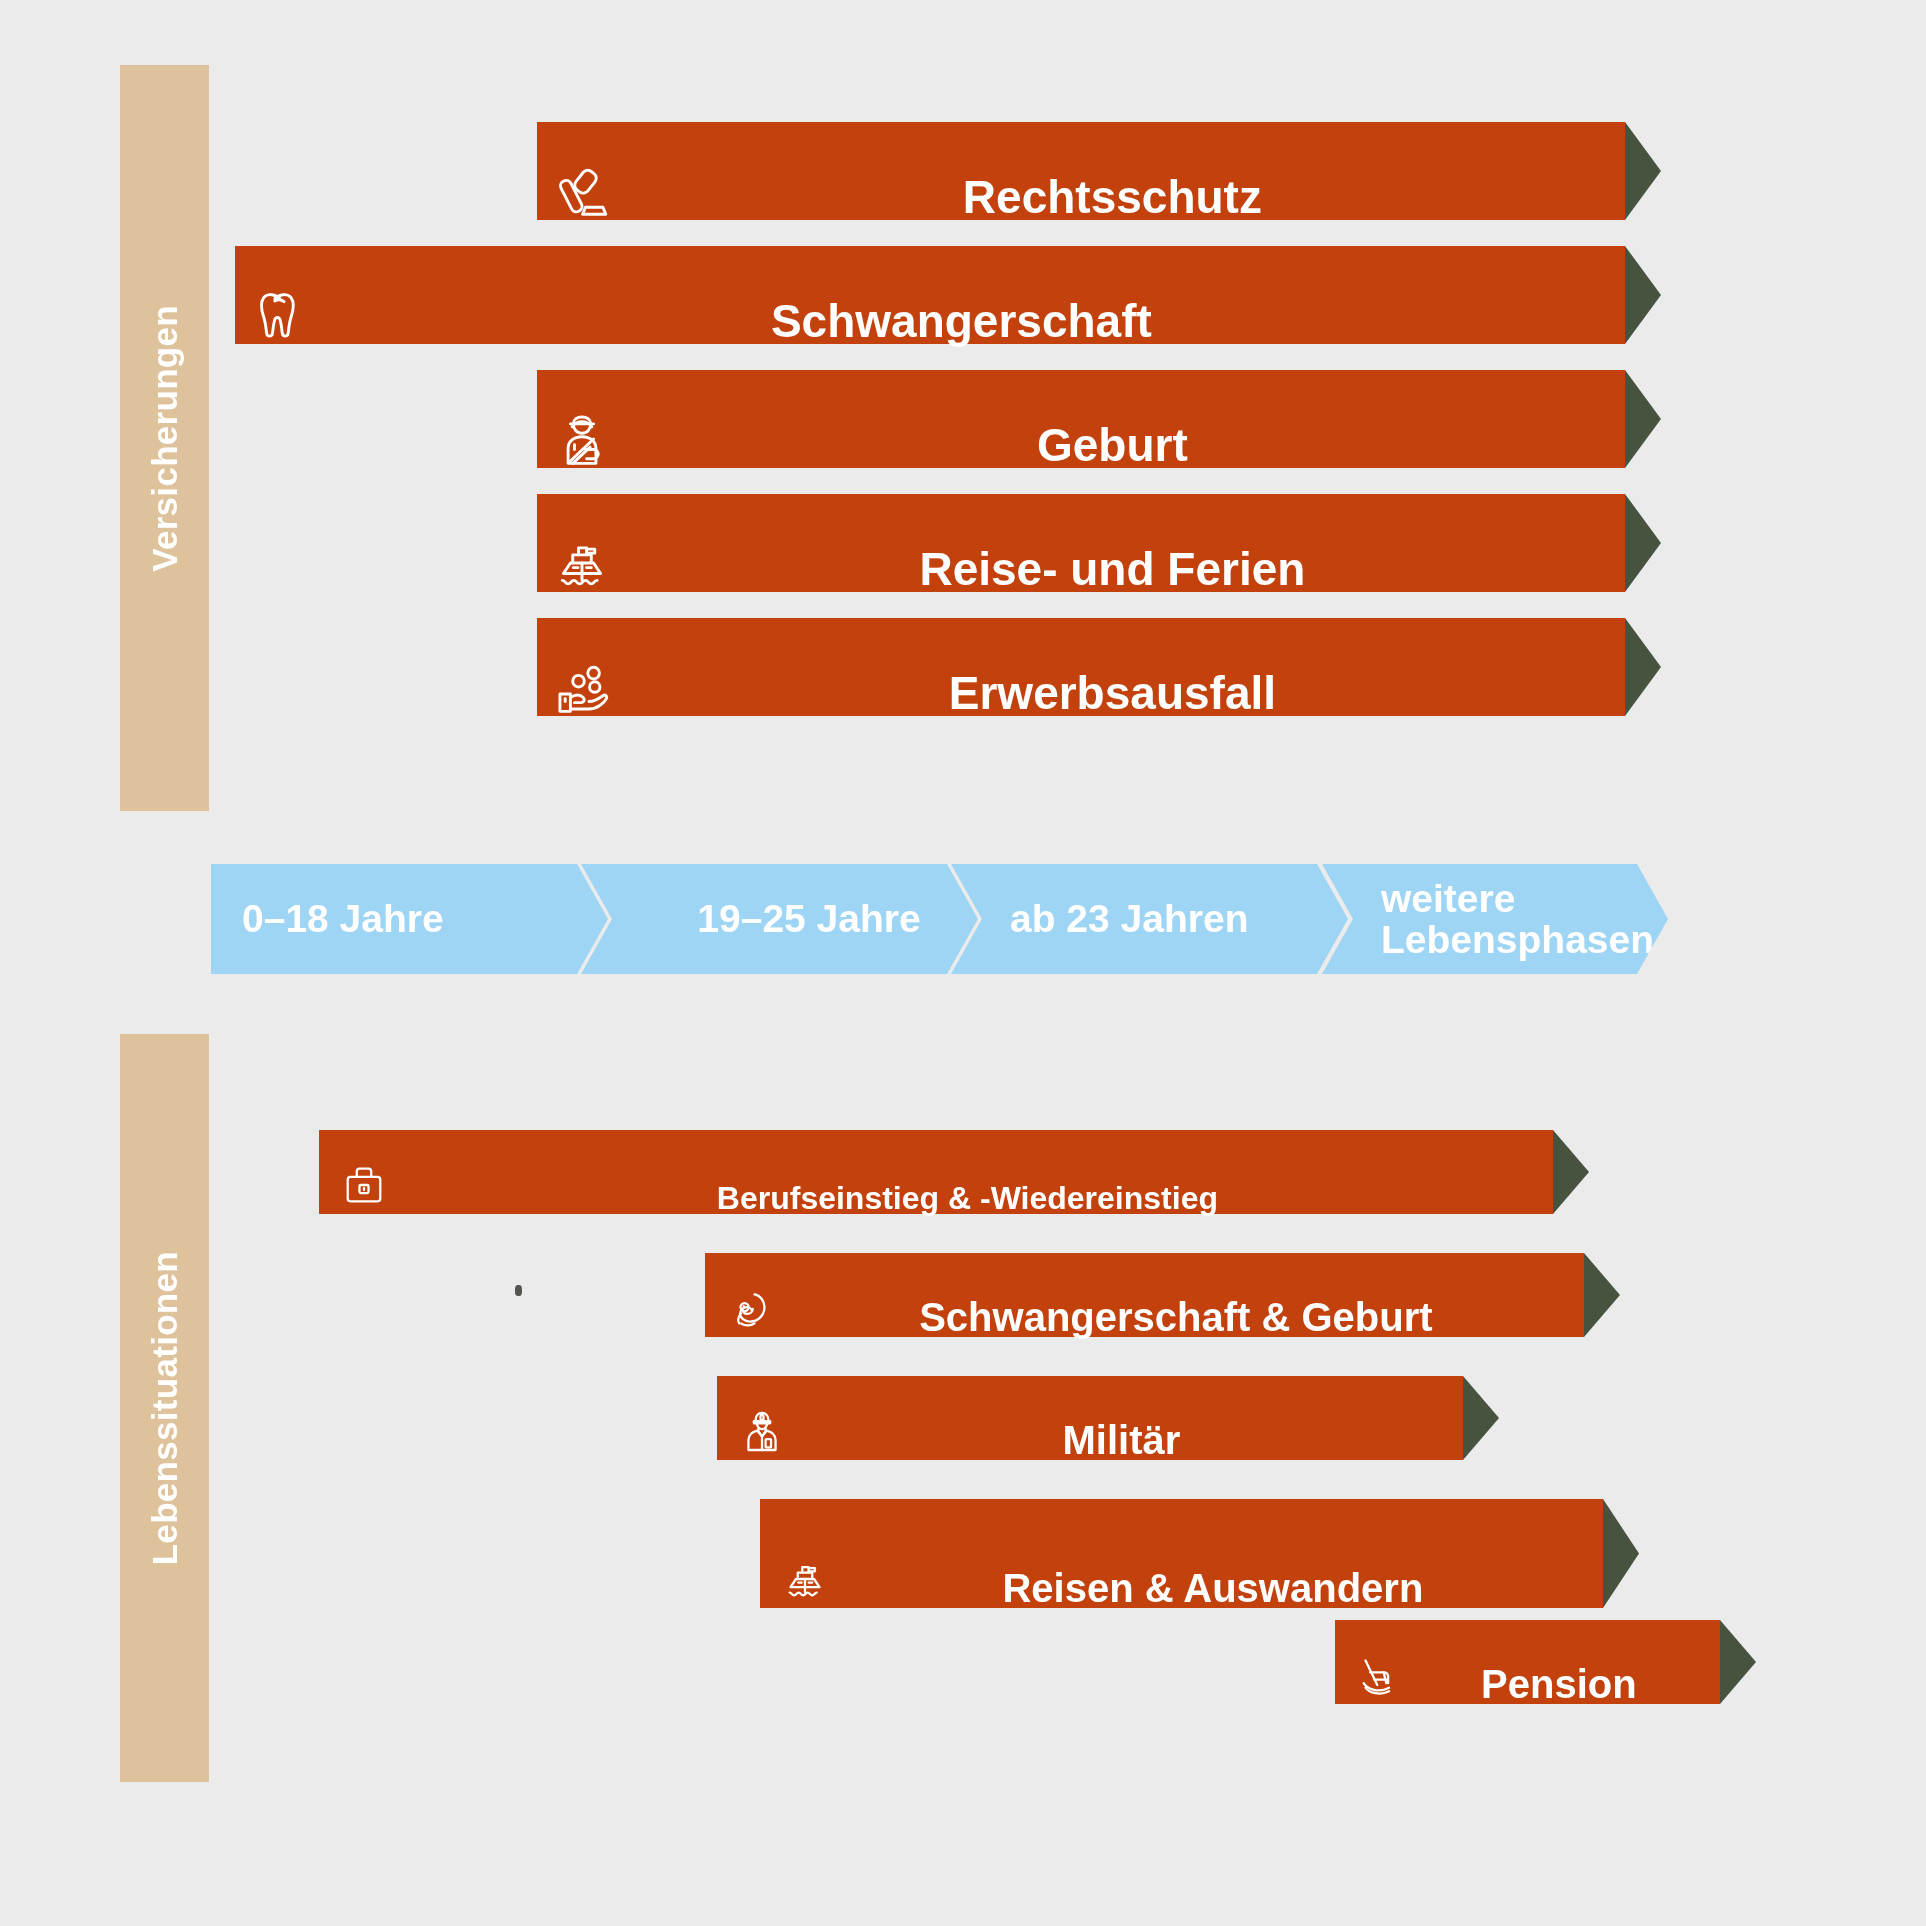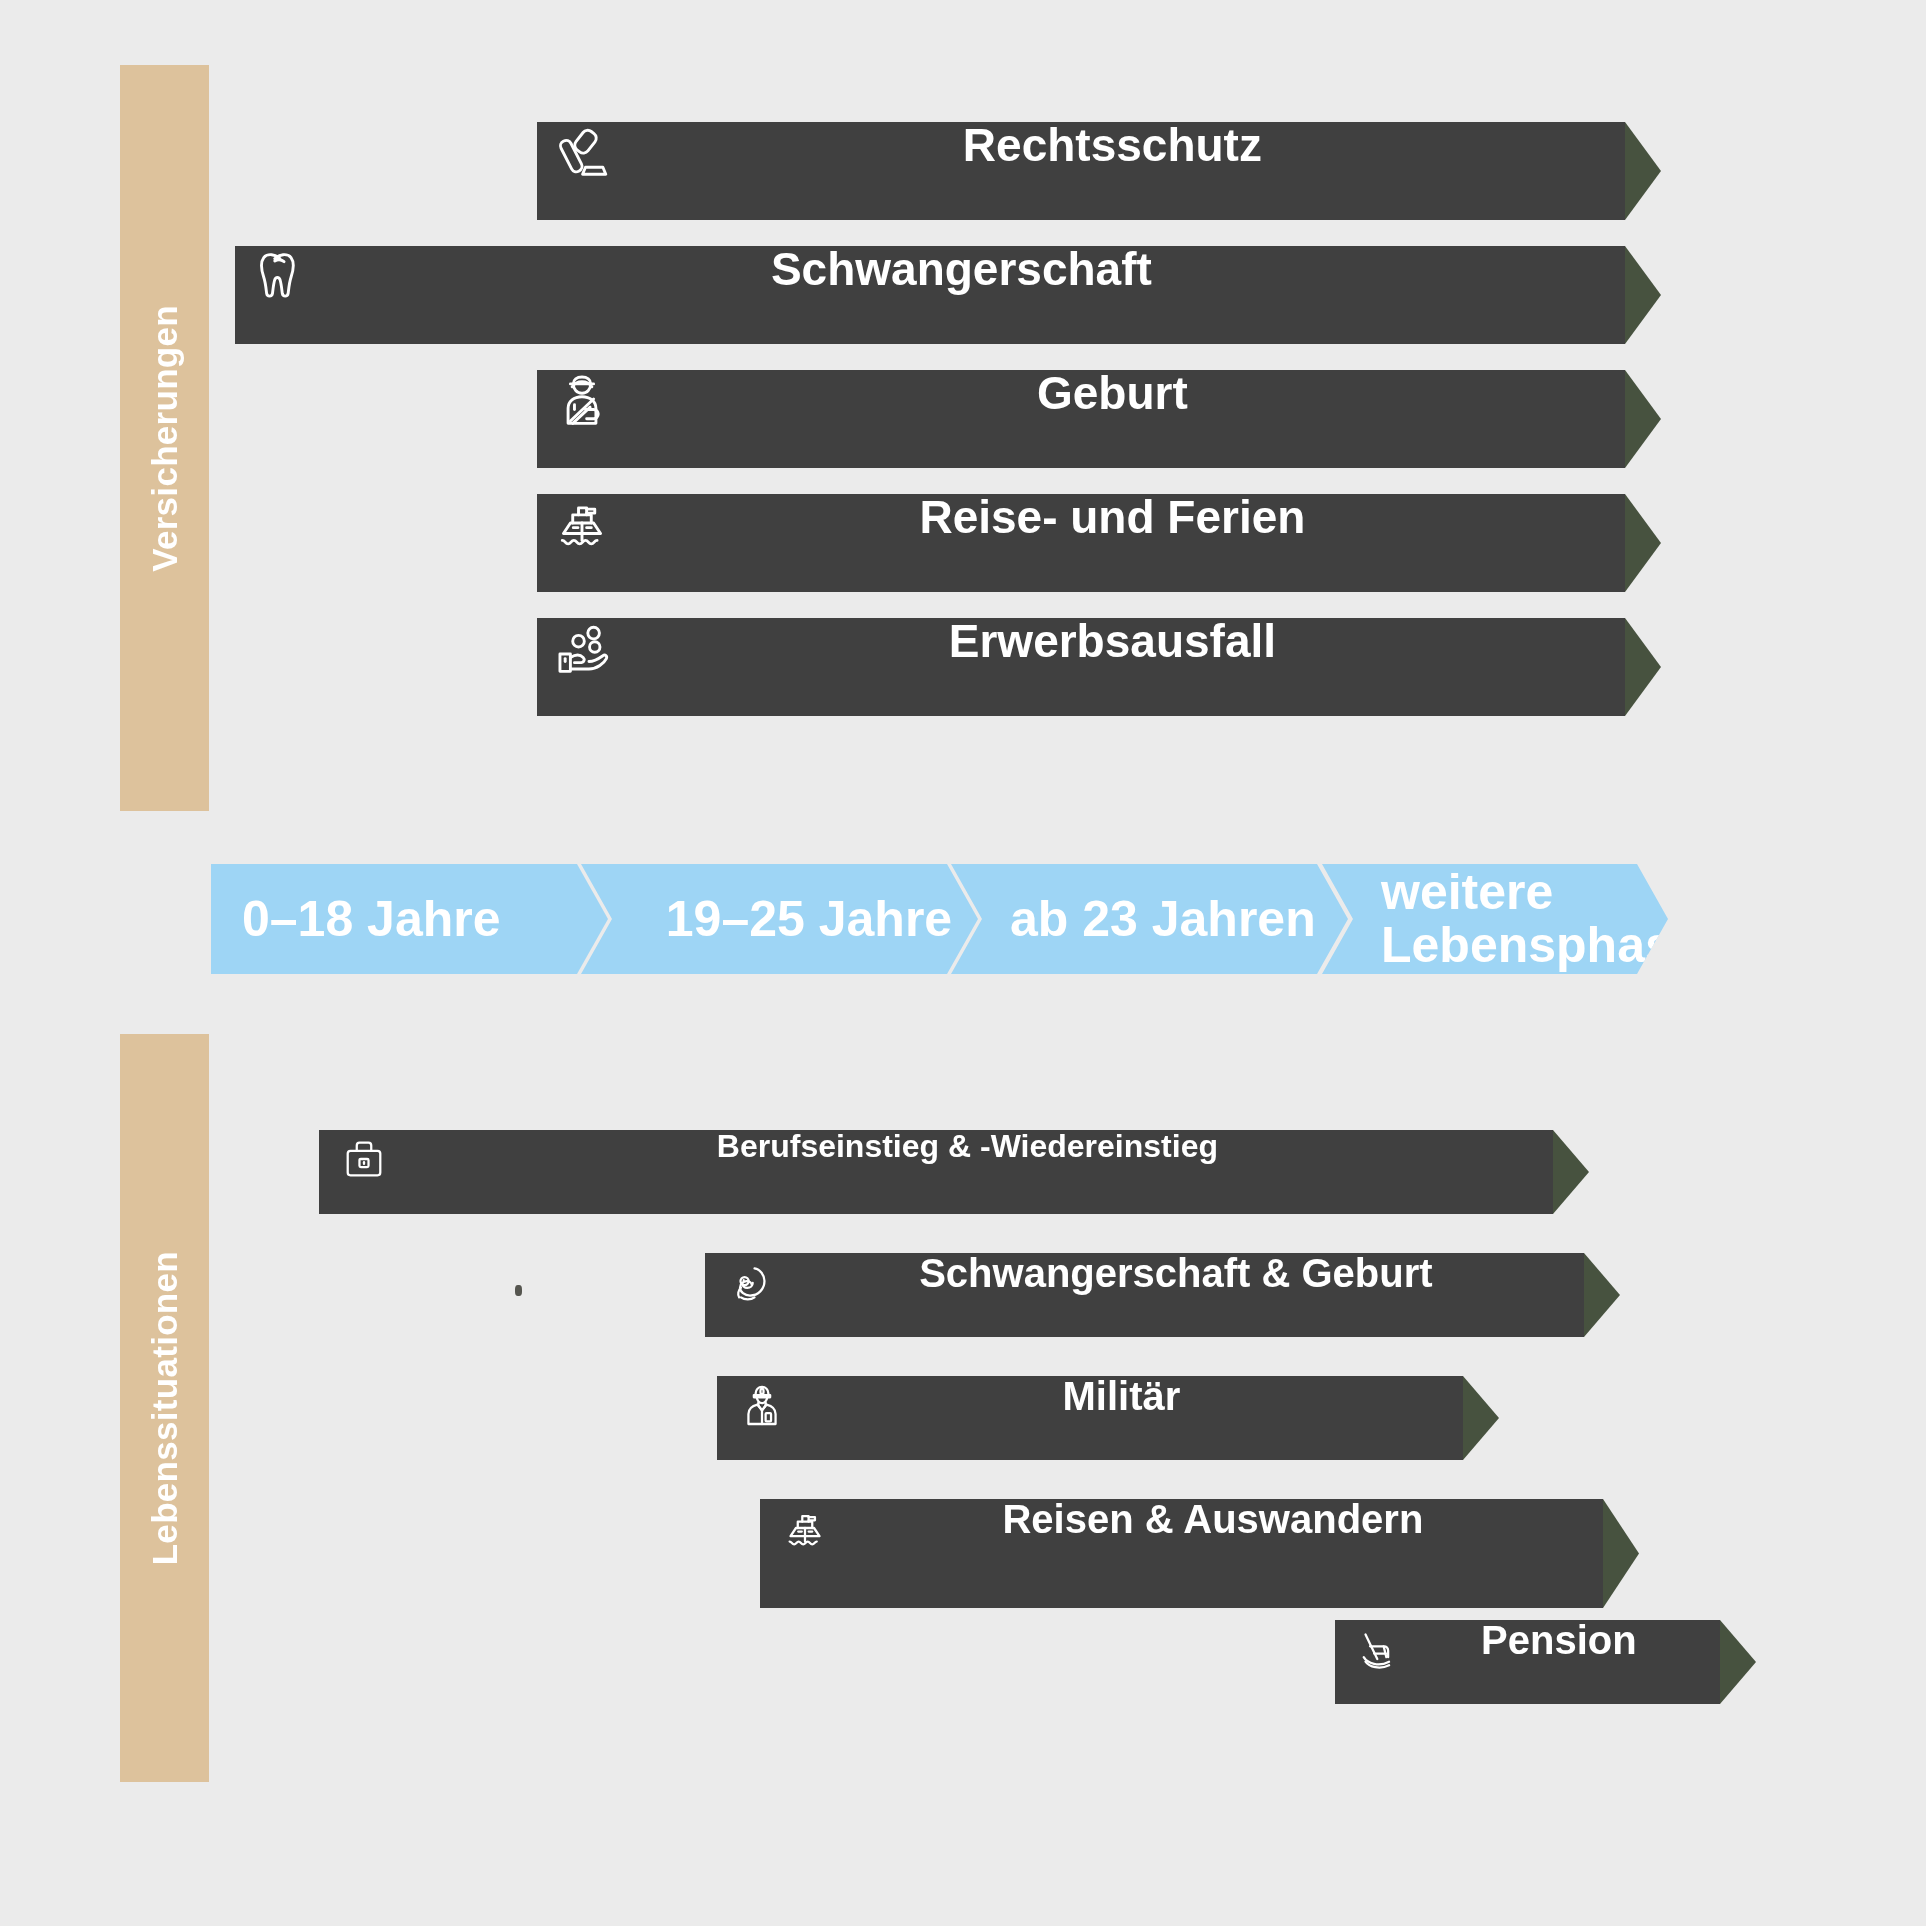--- a/index.html
+++ b/index.html
@@ -37,23 +37,23 @@
     font-weight: bold;
     font-size: 35px;
     letter-spacing: 0.3px;
     white-space: nowrap;
     line-height: 1;
   }
 
   
   .abar {
     position: absolute;
-    background: #404040;
-    display: flex;
-    align-items: flex-start;
+    background: #c2410c;
+    display: flex;
+    align-items: flex-end;
     box-sizing: border-box;
   }
   .abar .tip {
     position: absolute;
     top: 0;
     right: -36px;
     width: 36px;
     height: 100%;
     background: #47523f;
     clip-path: polygon(0 0, 100% 50%, 0 100%);
@@ -92,21 +92,21 @@
     top: 0;
     height: 110px;
     background: #9ed5f5;
     display: flex;
     align-items: center;
     box-sizing: border-box;
   }
   .chev .ctxt {
     color: #ffffff;
     font-weight: bold;
-    font-size: 50px;
+    font-size: 39px;
     line-height: 1.06;
     white-space: pre-line;
     width: 100%;
   }
 
   
   .speck {
     position: absolute;
     background: #55554f;
     border-radius: 40%;

